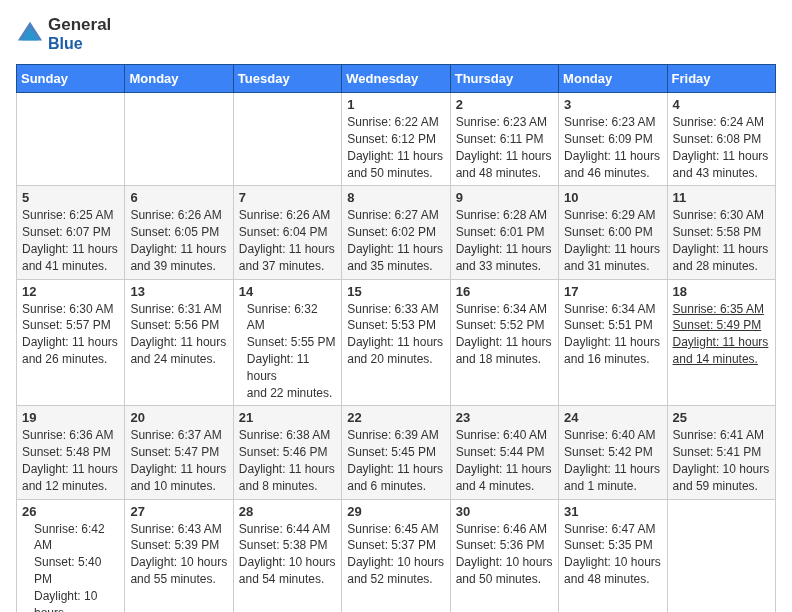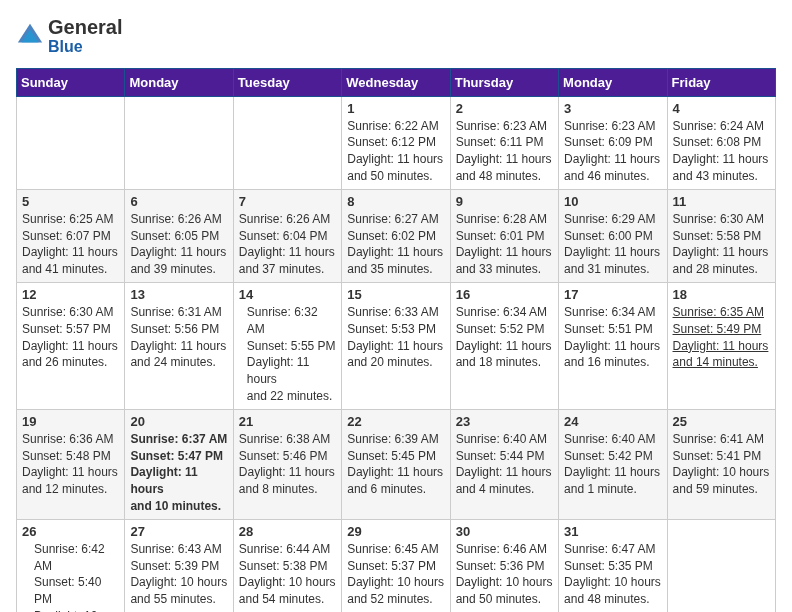--- a/index.html
+++ b/index.html
@@ -20,21 +20,21 @@
       display: flex;
       align-items: center;
       gap: 4px;
     }
     .logo-text {
       display: flex;
       flex-direction: column;
       line-height: 1.1;
     }
     .logo-general {
-      font-size: 20px;
+      font-size: 17px;
       font-weight: bold;
       color: #333;
     }
     .logo-blue {
       font-size: 16px;
       font-weight: bold;
       color: #1a5fa8;
     }
     .logo-icon {
       width: 28px;
@@ -51,21 +51,21 @@
     .location {
       font-size: 14px;
       color: #555;
     }
     .calendar {
       width: 100%;
       border-collapse: collapse;
       border: 1px solid #ccc;
     }
     .calendar th {
-      background: #4c1d95;
+      background: #3b82f6;
       color: #fff;
       font-size: 13px;
       font-weight: bold;
       padding: 6px 4px;
       text-align: left;
       border: 1px solid #1a5090;
     }
     .calendar td {
       vertical-align: top;
       border: 1px solid #ccc;
@@ -261,21 +261,21 @@
       <tr>
         <td>
           <span class="day-number">19</span>
           <div class="day-info" style="white-space: pre-line;">Sunrise: 6:36 AM
 Sunset: 5:48 PM
 Daylight: 11 hours
 and 12 minutes.</div>
         </td>
         <td>
           <span class="day-number">20</span>
-          <div class="day-info" style="white-space: pre-line; font-weight: bold;">Sunrise: 6:37 AM
+          <div class="day-info" style="white-space: pre-line;">Sunrise: 6:37 AM
 Sunset: 5:47 PM
 Daylight: 11 hours
 and 10 minutes.</div>
         </td>
         <td>
           <span class="day-number">21</span>
           <div class="day-info" style="white-space: pre-line;">Sunrise: 6:38 AM
 Sunset: 5:46 PM
 Daylight: 11 hours
 and 8 minutes.</div>

